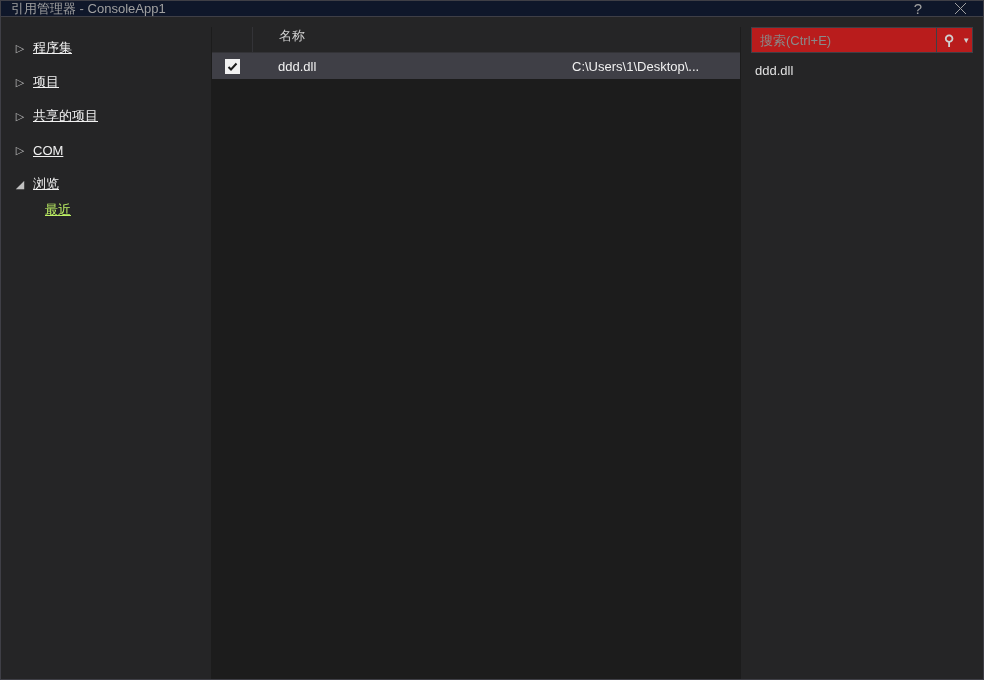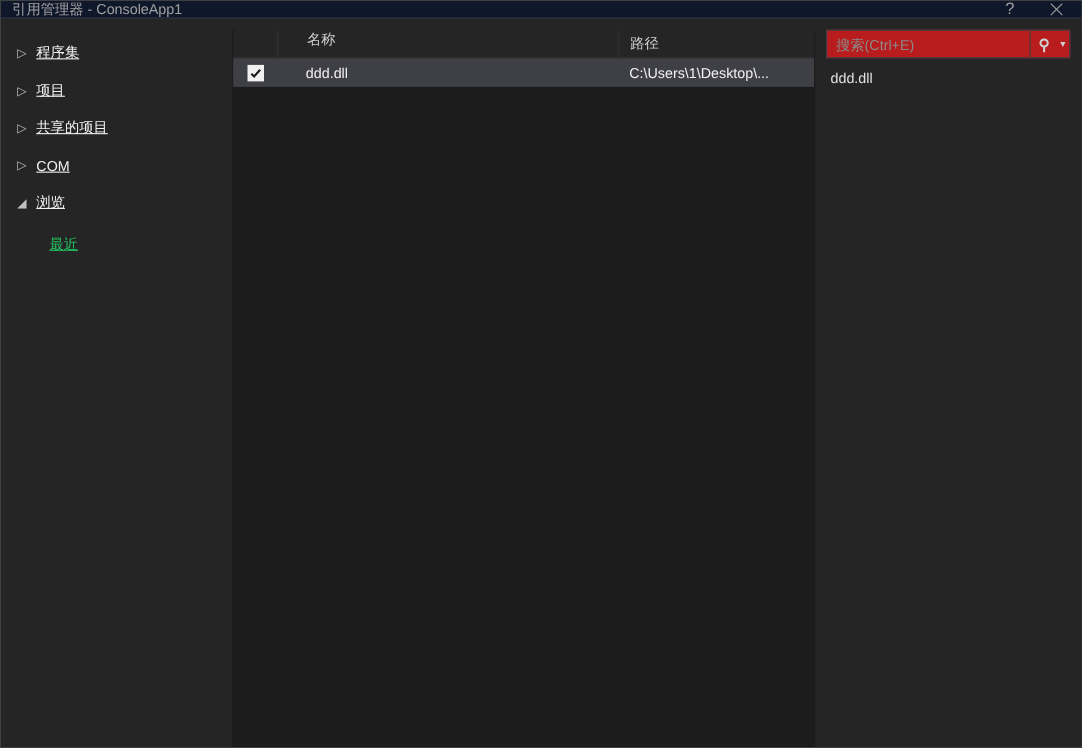--- a/index.html
+++ b/index.html
@@ -84,22 +84,22 @@
     display: inline-flex;
     justify-content: center;
     color: #c0c0c0;
     font-size: 11px;
   }
   .side-item .lbl { margin-left: 6px; text-decoration: underline; }
   .side-sub {
     padding-left: 40px;
     height: 30px;
     display: flex;
-    align-items: flex-end;
-    color: #22c55e;
+    align-items: flex-start;
+    color: #bef264;
     text-decoration: underline;
   }
 
   
   .center {
     flex: 1;
     display: flex;
     flex-direction: column;
     min-width: 0;
     border-right: 1px solid #1c1c1c;
@@ -253,23 +253,20 @@
         <div class="side-sub">
           <span>最近</span>
         </div>
       </div>
 
       <div class="center">
         <div class="list-header">
           <div class="col-check"></div>
           <div class="col-name">
             <span>名称</span>
-          </div>
-          <div class="col-path">
-            <span>路径</span>
           </div>
         </div>
         <div class="list-body">
           <div class="row">
             <div class="col-check">
               <div class="checkbox">
                 <svg width="11" height="11" viewBox="0 0 11 11">
                   <polyline points="1.5,6 4,8.5 9.5,2.5" fill="none" stroke="#1c1c1c" stroke-width="2"></polyline>
                 </svg>
               </div>

